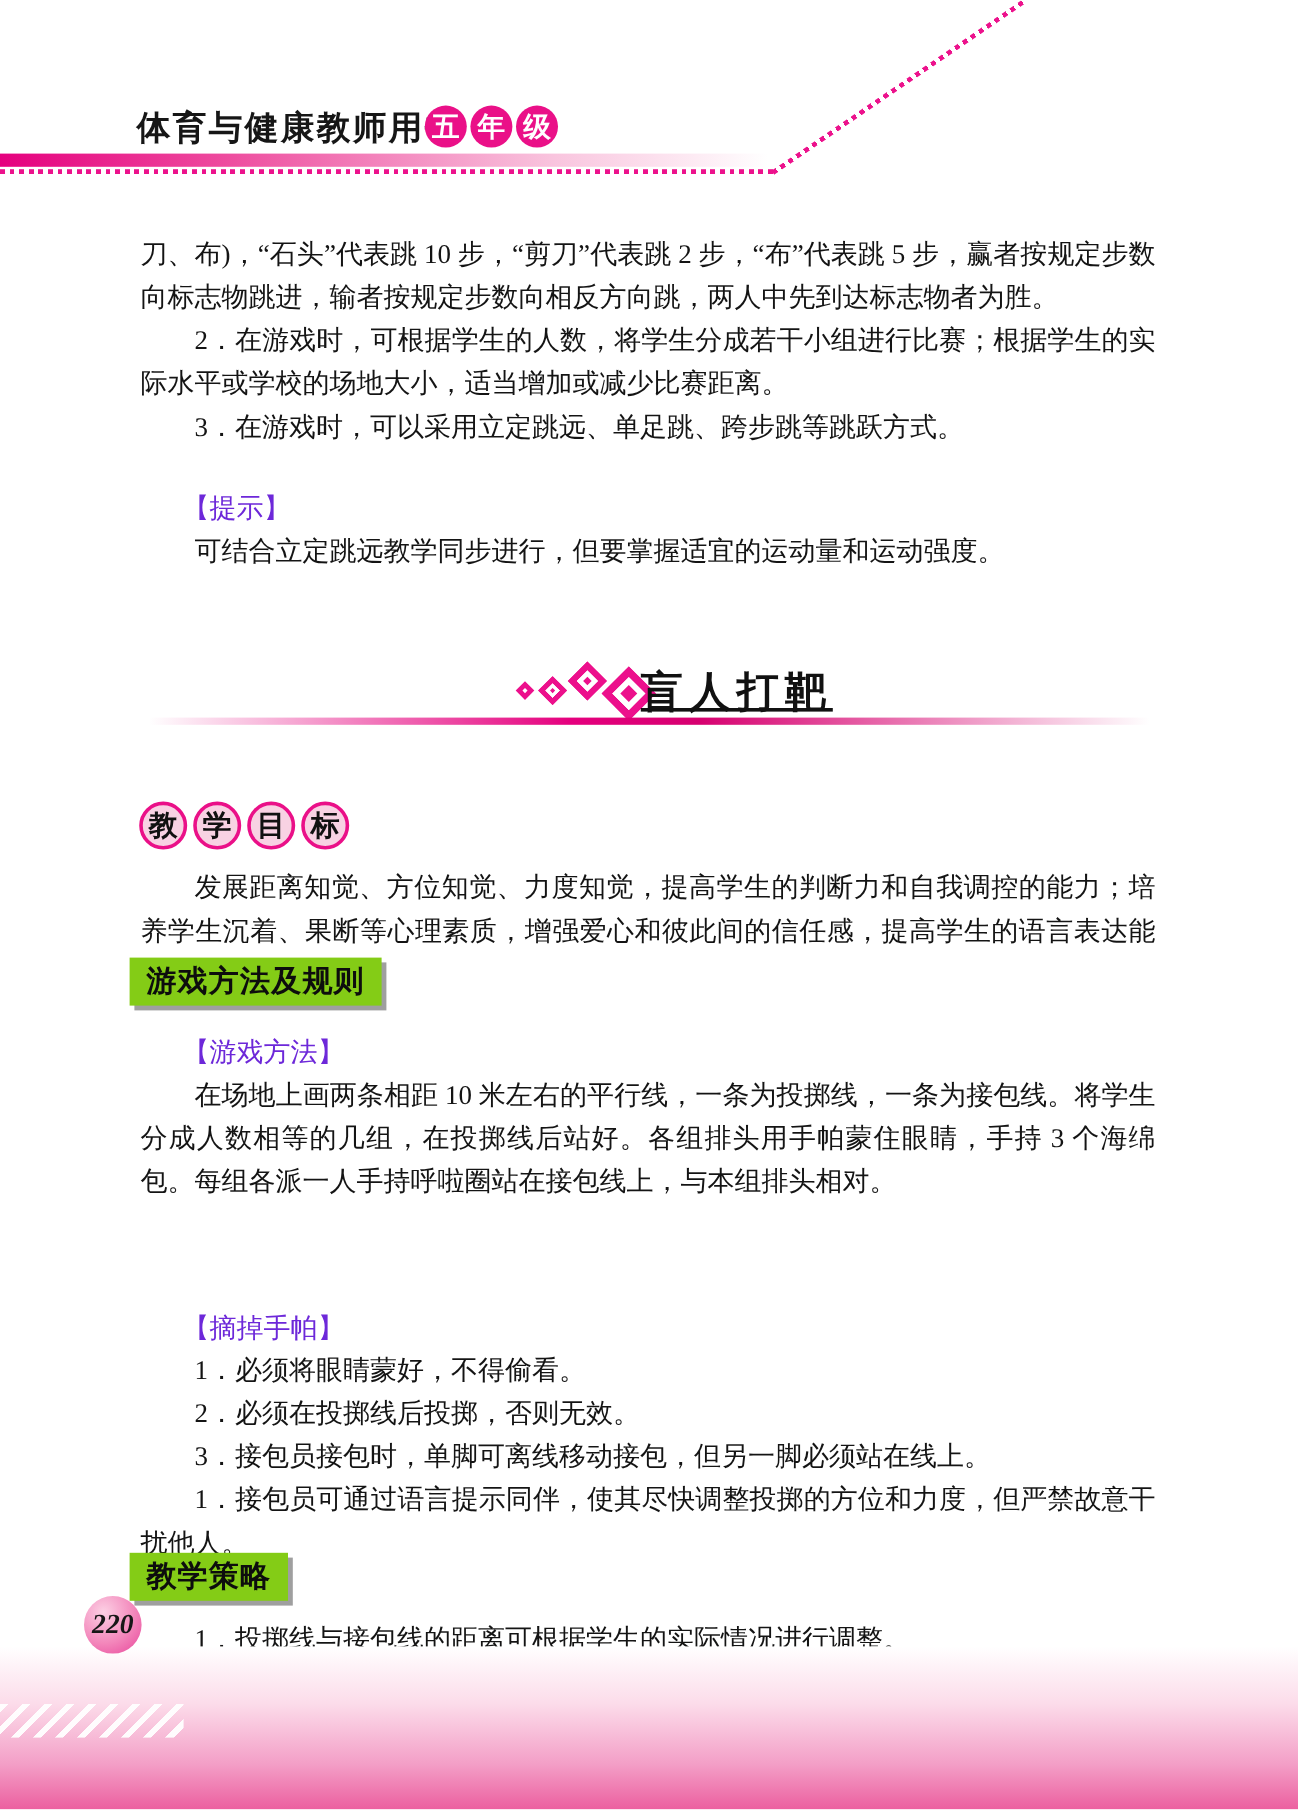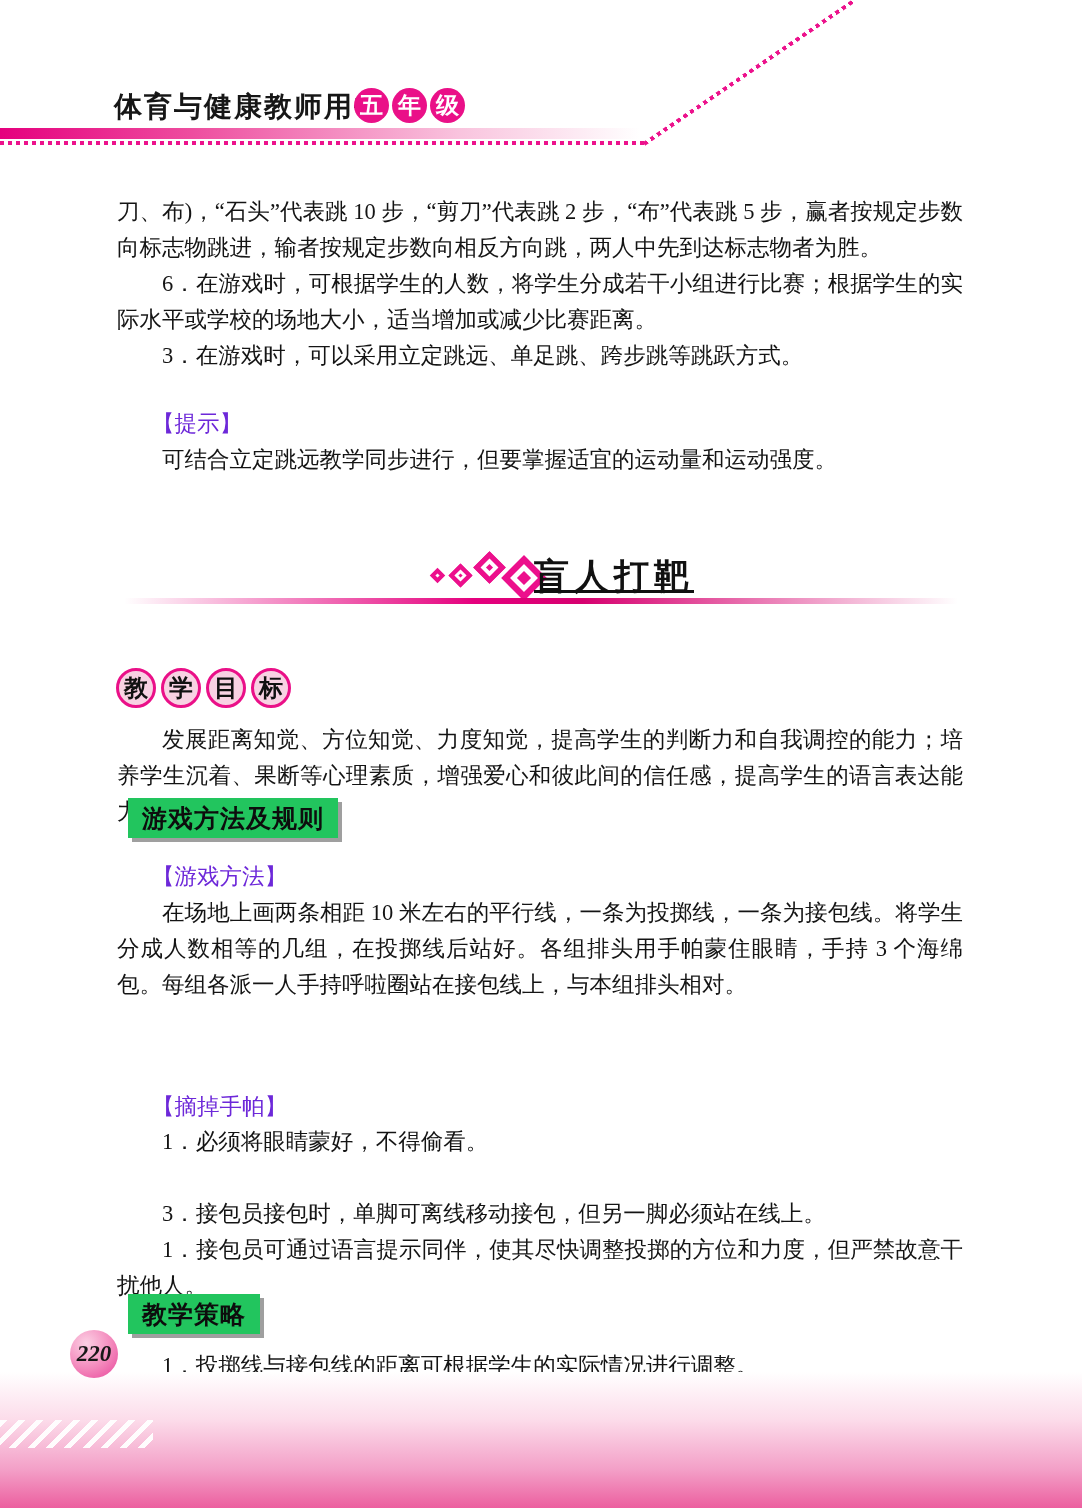--- a/index.html
+++ b/index.html
@@ -66,22 +66,22 @@
   .obj-badges { position:absolute; left:116px; top:668px; display:flex; gap:5px; }
   .obj-badges .ob {
     width:40px; height:40px; border-radius:50%;
     border:3px solid #ea1088; background:#f8d2e3;
     color:#111; font-weight:700; font-size:24px;
     display:flex; align-items:center; justify-content:center;
     font-family:"Liberation Sans","DejaVu Sans",sans-serif;
   }
   
   .pink-box {
-    position:absolute; left:128px;
-    background:#22c55e; color:#0d0d0d;
+    position:absolute; left:108px;
+    background:#84cc16; color:#0d0d0d;
     font-family:"Liberation Sans","DejaVu Sans",sans-serif;
     font-weight:700; font-size:25px; line-height:40px;
     padding:0 14px; box-shadow:4px 4px 0 #9f9f9f;
     letter-spacing:1px;
   }
   
   .footer-grad {
     position:absolute; left:0; top:1372px; width:1082px; height:136px;
     background:linear-gradient(180deg,#ffffff 0%,#fcdcea 35%,#f39fc7 72%,#ec5f9f 100%);
   }
@@ -109,21 +109,21 @@
   <div class="grade-badge">
     <span class="gb">五</span>
     <span class="gb">年</span>
     <span class="gb">级</span>
   </div>
   <div class="header-grad-bar"></div>
   <div class="dotline dot-horizontal"></div>
   <div class="dotline dot-diagonal"></div>
 
   <p class="txt" style="top:194px">刀、布)，“石头”代表跳 10 步，“剪刀”代表跳 2 步，“布”代表跳 5 步，赢者按规定步数向标志物跳进，输者按规定步数向相反方向跳，两人中先到达标志物者为胜。</p>
-  <p class="txt indent" style="top:266px">6．在游戏时，可根据学生的人数，将学生分成若干小组进行比赛；根据学生的实际水平或学校的场地大小，适当增加或减少比赛距离。</p>
+  <p class="txt indent" style="top:266px">2．在游戏时，可根据学生的人数，将学生分成若干小组进行比赛；根据学生的实际水平或学校的场地大小，适当增加或减少比赛距离。</p>
   <p class="txt indent" style="top:338px">3．在游戏时，可以采用立定跳远、单足跳、跨步跳等跳跃方式。</p>
   <p class="pink-label" style="top:409px">【提示】</p>
   <p class="txt indent" style="top:442px">可结合立定跳远教学同步进行，但要掌握适宜的运动量和运动强度。</p>
 
   <div class="sec-deco">
     <span class="dmd dmd1"></span>
       <span class="dmd dmd2"></span>
       <span class="dmd dmd3"></span>
       <span class="dmd dmd4"></span>
   </div>
@@ -136,20 +136,21 @@
     <span class="ob">目</span>
     <span class="ob">标</span>
   </div>
   <p class="txt indent" style="top:722px">发展距离知觉、方位知觉、力度知觉，提高学生的判断力和自我调控的能力；培养学生沉着、果断等心理素质，增强爱心和彼此间的信任感，提高学生的语言表达能力。</p>
 
   <div class="pink-box" style="top:798px">游戏方法及规则</div>
   <p class="pink-label" style="top:862px">【游戏方法】</p>
   <p class="txt indent" style="top:895px">在场地上画两条相距 10 米左右的平行线，一条为投掷线，一条为接包线。将学生分成人数相等的几组，在投掷线后站好。各组排头用手帕蒙住眼睛，手持 3 个海绵包。每组各派一人手持呼啦圈站在接包线上，与本组排头相对。</p>
   <p class="pink-label" style="top:1092px">【摘掉手帕】</p>
   <p class="txt indent" style="top:1124px">1．必须将眼睛蒙好，不得偷看。</p>
+  <p class="txt indent" style="top:1160px">2．必须在投掷线后投掷，否则无效。</p>
   <p class="txt indent" style="top:1196px">3．接包员接包时，单脚可离线移动接包，但另一脚必须站在线上。</p>
   <p class="txt indent" style="top:1232px">1．接包员可通过语言提示同伴，使其尽快调整投掷的方位和力度，但严禁故意干扰他人。</p>
 
   <div class="pink-box" style="top:1294px">教学策略</div>
   <p class="txt indent" style="top:1348px">1．投掷线与接包线的距离可根据学生的实际情况进行调整。</p>
 
   <div class="footer-grad"></div>
   <div class="hatch-band"></div>
   <div class="page-ball">
     <span>220</span>

